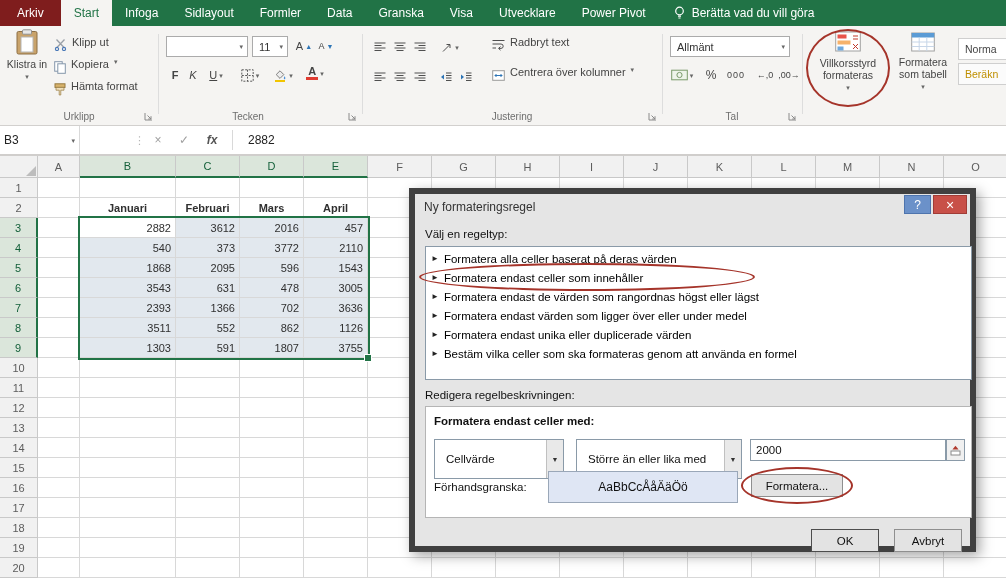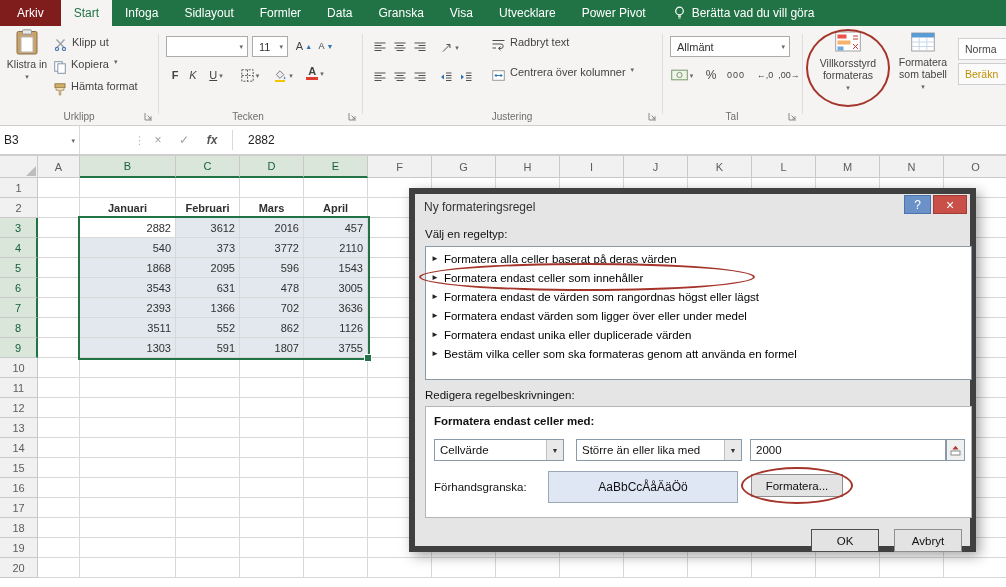--- a/index.html
+++ b/index.html
@@ -56,21 +56,21 @@
 .dialog{position:absolute;left:409px;top:188px;width:567px;height:364px;background:#e5e5e5;border:6px solid #404040;box-shadow:4px 4px 12px rgba(0,0,0,.35);z-index:10;font-size:11.5px;color:#111}
 .dtitle{position:absolute;left:9px;top:6px;font-size:12px;color:#333}
 .dhelp{position:absolute;top:1px;right:39px;width:27px;height:19px;background:#6b91c9;color:#fff;display:flex;align-items:center;justify-content:center;font-size:12px;border:1px solid #4e74ad}
 .dclose{position:absolute;top:1px;right:3px;width:34px;height:19px;background:#c85048;color:#fff;display:flex;align-items:center;justify-content:center;font-size:14px;border:1px solid #a03c36}
 .dlabel{position:absolute;left:10px;color:#111}
 .rulelist{position:absolute;left:10px;top:52px;width:547px;height:134px;background:#fff;border:1px solid #8a9aa8;padding-top:2px;overflow:hidden}
 .rule{height:19px;display:flex;align-items:center;padding-left:5px;color:#000}
 .blt{font-size:8px;margin-right:5px;color:#222}
 .editbox{position:absolute;left:10px;top:212px;width:547px;height:112px;background:#fff;border:1px solid #b5b5b5}
 .eblabel{position:absolute;left:8px;top:8px;font-weight:bold}
-.dcombo{position:absolute;top:32px;height:22px;background:#fff;border:1px solid #8a9aa8;display:flex;align-items:center;justify-content:space-between;padding-left:5px}
+.dcombo{position:absolute;top:32px;height:40px;background:#fff;border:1px solid #8a9aa8;display:flex;align-items:center;justify-content:space-between;padding-left:11px}
 .cbtn{width:17px;align-self:stretch;background:#e9e9e9;border-left:1px solid #c0c0c0;display:flex;align-items:center;justify-content:center;font-size:7px;color:#333}
 .dinput{position:absolute;left:324px;top:32px;width:196px;height:22px;background:#fff;border:1px solid #8a9aa8;display:flex;align-items:center;padding-left:5px}
 .dcollapse{position:absolute;left:520px;top:32px;width:19px;height:22px;background:#f0f0f0;border:1px solid #8a9aa8;display:flex;align-items:center;justify-content:center}
 .plabel{position:absolute;left:8px;top:74px}
 .preview{position:absolute;left:122px;top:64px;width:190px;height:32px;background:var(--preview-fill,#dfe6f4);border:1px solid #9aa7b8;display:flex;align-items:center;justify-content:center;font-size:12px;color:#111}
 .dbtn{position:absolute;height:23px;background:#e3e3e3;border:1px solid #8f8f8f;display:flex;align-items:center;justify-content:center;font-size:11.5px;color:#111}
 .fmtbtn{left:336px;top:280px;width:92px}
 .okbtn{left:396px;top:335px;width:68px;border:1px solid #4d4d4d}
 .cancelbtn{left:479px;top:335px;width:68px}
 

